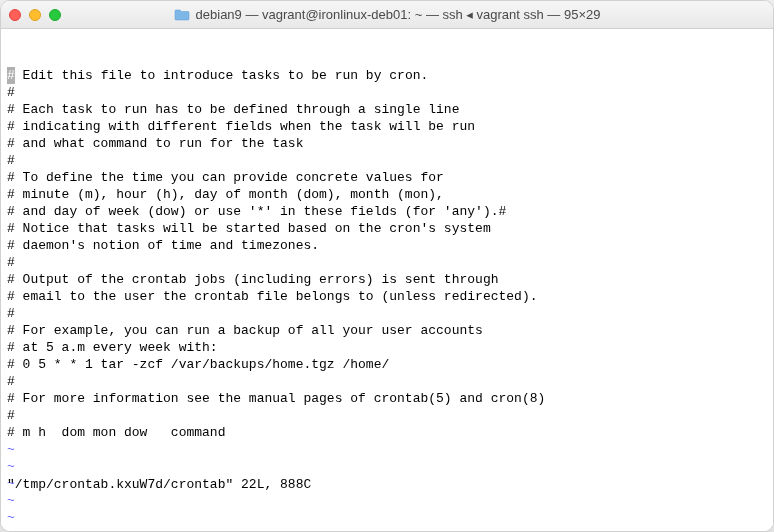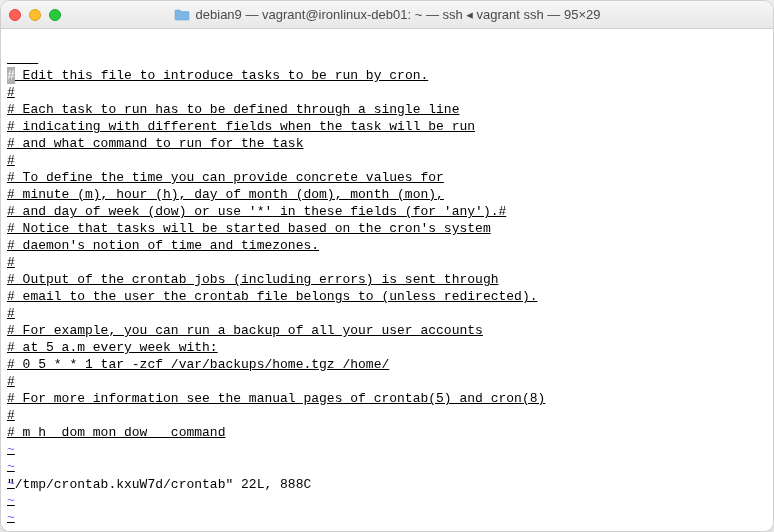--- a/index.html
+++ b/index.html
@@ -71,21 +71,20 @@
       flex: 1;
       background: #ffffff;
       padding: 4px 6px;
       font-family: "Menlo", "Monaco", "Courier New", monospace;
       font-size: 13px;
       line-height: 17px;
       color: #000000;
       white-space: pre;
       overflow: hidden;
       position: relative;
-      text-decoration: underline;
     }
     .line {
       display: block;
       min-height: 17px;
     }
     .cursor-cell {
       background: #b0b0b0;
       color: #ffffff;
       display: inline-block;
     }

